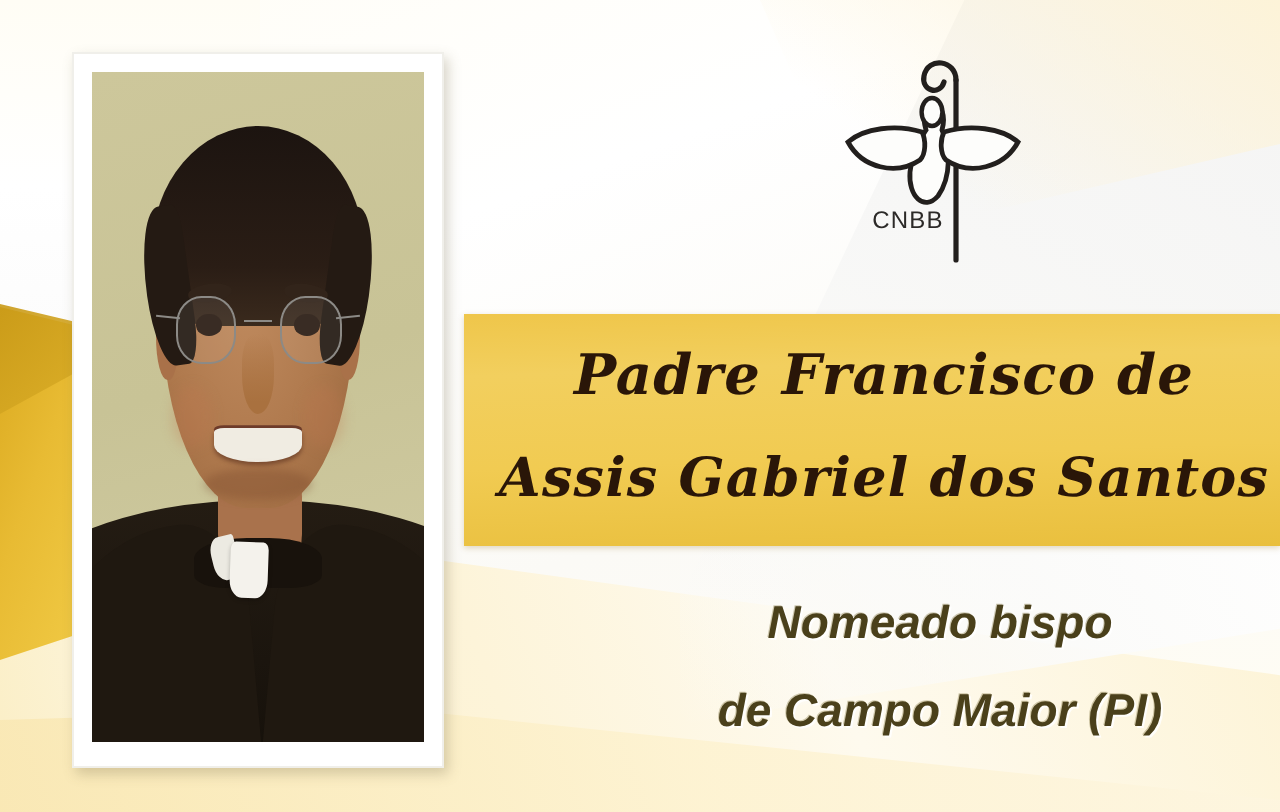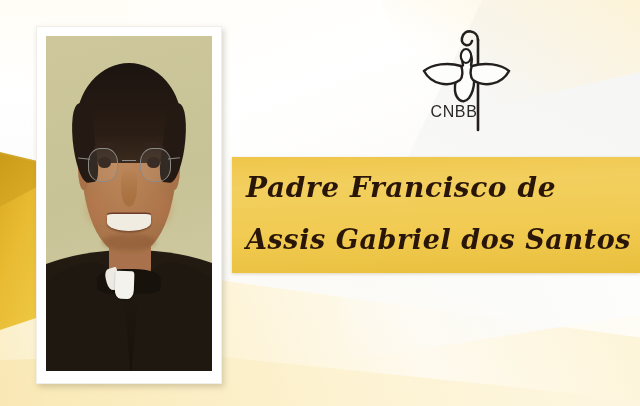--- a/index.html
+++ b/index.html
@@ -309,40 +309,41 @@
     height: 120px;
   }
   .logo svg { display: block; }
   .logo-text {
     position: absolute;
     left: 418px;
     top: 103px;
     width: 72px;
     text-align: center;
     font-family: "Liberation Sans", sans-serif;
-    font-size: 16px;
+    font-size: 12px;
     letter-spacing: .6px;
     color: #2c2a28;
   }
 
   
   .name-banner {
     position: absolute;
     left: 232px;
     top: 157px;
     width: 408px;
     height: 116px;
     background: linear-gradient(178deg, #efc64a 0%, #f2cf5e 24%, #f1cb52 60%, #e9bf3d 100%);
     box-shadow: 0 1px 3px rgba(140,105,20,.25);
   }
   .name-lines {
     position: absolute;
     left: 246px;
     top: 160px;
     width: 392px;
+    text-align: center;
     font-family: "DejaVu Serif", serif;
     font-style: italic;
     font-weight: bold;
     color: #2a1608;
   }
   .name-line {
     font-size: 28px;
     line-height: 1.0;
     letter-spacing: .6px;
     white-space: nowrap;
@@ -434,14 +435,18 @@
       <path d="M54 48 C67 44, 83 46, 91 53 C84 66, 67 70, 55 62 C52 59, 52 52, 54 48 Z" stroke="#221f1d" stroke-width="2.4" fill="#fdfdfb"></path>
     </svg>
   </div>
   <div class="logo-text">CNBB</div>
 
   <div class="name-lines">
     <div class="name-line l1">Padre Francisco de</div>
     <div class="name-line l2">Assis Gabriel dos Santos</div>
   </div>
 
+  <div class="subtitle">
+    <div class="sub-line s1">Nomeado bispo</div>
+    <div class="sub-line s2">de Campo Maior (PI)</div>
+  </div>
 
 </div>
 
 </body></html>

